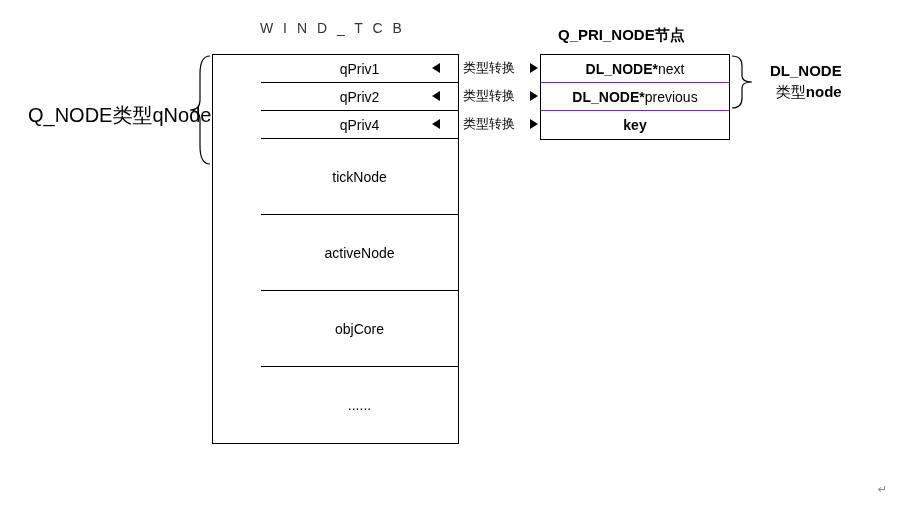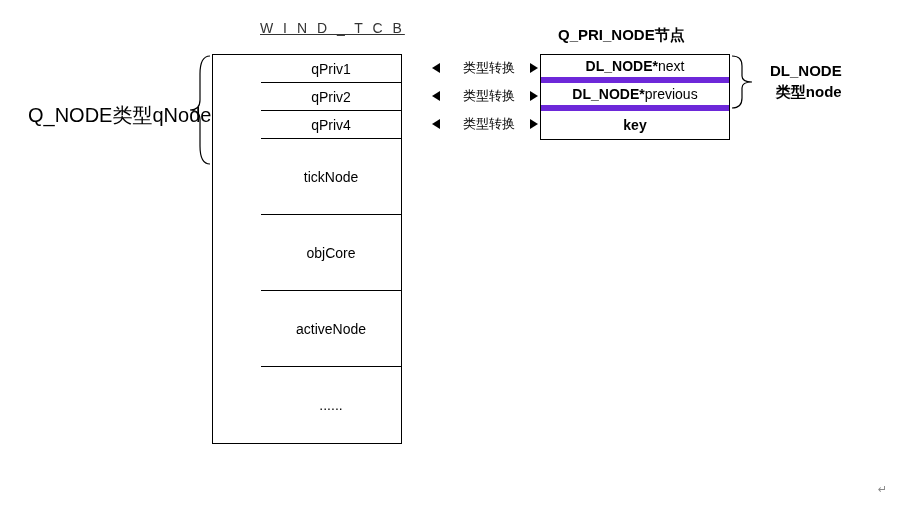--- a/index.html
+++ b/index.html
@@ -11,34 +11,33 @@
       position: relative;
       background: #fff;
     }
     .title-wind {
       position: absolute;
       top: 20px;
       left: 260px;
       letter-spacing: 3px;
       font-size: 14px;
       color: #333;
-      text-decoration: underline;
     }
     .title-qpri {
       position: absolute;
       top: 26px;
       left: 558px;
       font-size: 15px;
       font-weight: bold;
     }
     .tcb-table {
       position: absolute;
       top: 54px;
       left: 212px;
-      width: 190px;
+      width: 247px;
       border: 1px solid #000;
       padding-left: 48px;
     }
     .tcb-row {
       border-bottom: 1px solid #000;
       text-align: center;
       display: flex;
       align-items: center;
       justify-content: center;
     }
@@ -46,21 +45,21 @@
     .tcb-row.big { height: 76px; }
     .tcb-row:last-child { border-bottom: none; }
     .qpri-table {
       position: absolute;
       top: 54px;
       left: 540px;
       width: 190px;
       border: 1px solid #000;
     }
     .qpri-row {
-      border-bottom: 6px solid #6d28d9;
+      border-bottom: 1px solid #6d28d9;
       height: 28px;
       text-align: center;
       display: flex;
       align-items: center;
       justify-content: center;
       font-weight: bold;
     }
     .qpri-row .light { font-weight: normal; }
     .qpri-row:last-child { border-bottom: none; }
     .conv-label {
@@ -102,21 +101,21 @@
     }
     .label-dlnode {
       position: absolute;
       top: 60px;
       left: 770px;
       font-size: 15px;
       font-weight: bold;
       text-align: right;
       line-height: 1.4;
     }
-    .label-dlnode .l2 { font-weight: bold; }
+    .label-dlnode .l2 { font-weight: normal; }
     .label-dlnode .l2b { font-weight: bold; }
     .small-ret {
       position: absolute;
       bottom: 12px;
       right: 16px;
       font-size: 11px;
       color: #888;
     }
   </style>
 </head>
@@ -138,22 +137,22 @@
 <div class="label-dlnode">
   <div>DL_NODE</div>
   <div><span class="l2">类型</span><span class="l2b">node</span></div>
 </div>
 
 <div class="tcb-table">
   <div class="tcb-row small">qPriv1</div>
   <div class="tcb-row small">qPriv2</div>
   <div class="tcb-row small">qPriv4</div>
   <div class="tcb-row big">tickNode</div>
+  <div class="tcb-row big">activeNode</div>
   <div class="tcb-row big">objCore</div>
-  <div class="tcb-row big">activeNode</div>
   <div class="tcb-row big">......</div>
 </div>
 
 <div class="qpri-table">
   <div class="qpri-row">
       <span>DL_NODE*</span>
       <span class="light">next</span>
     </div>
   <div class="qpri-row">
       <span>DL_NODE*</span>

